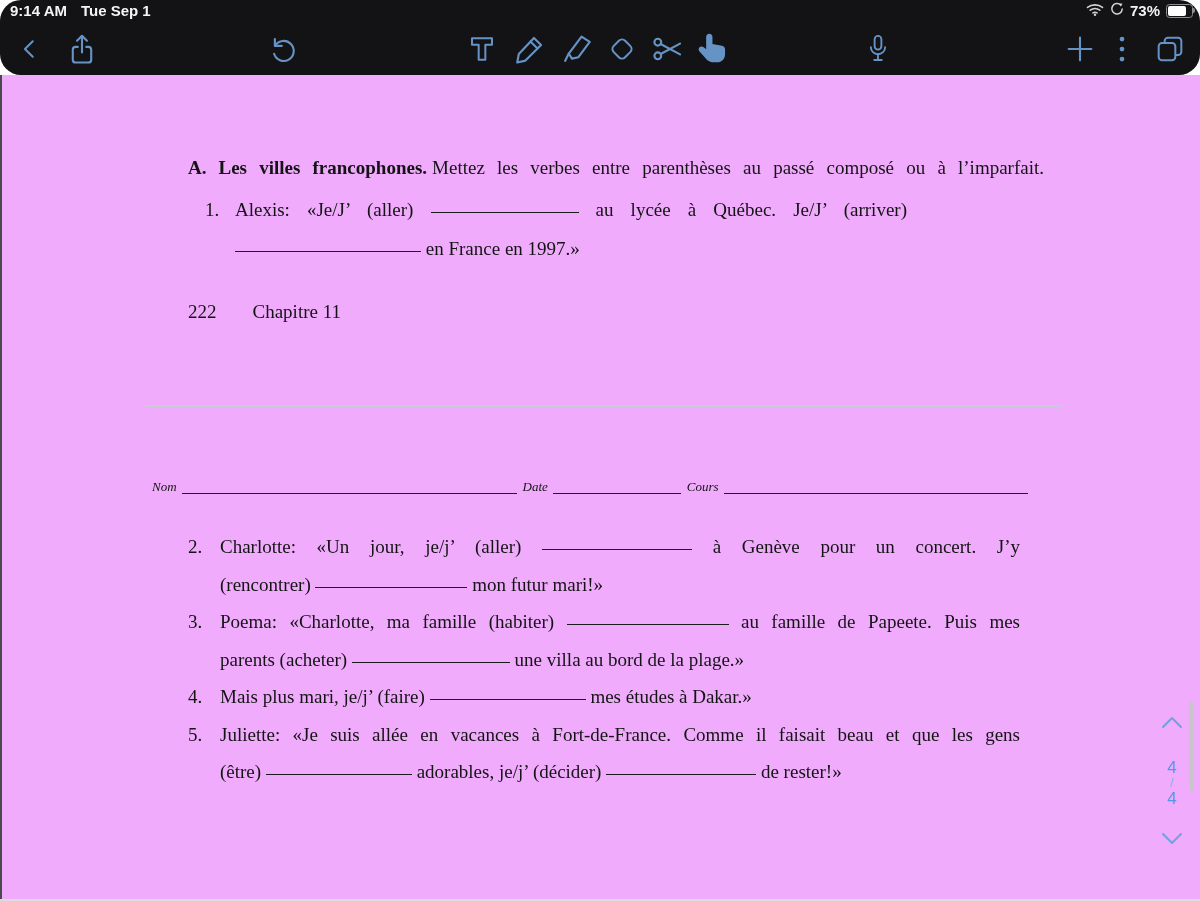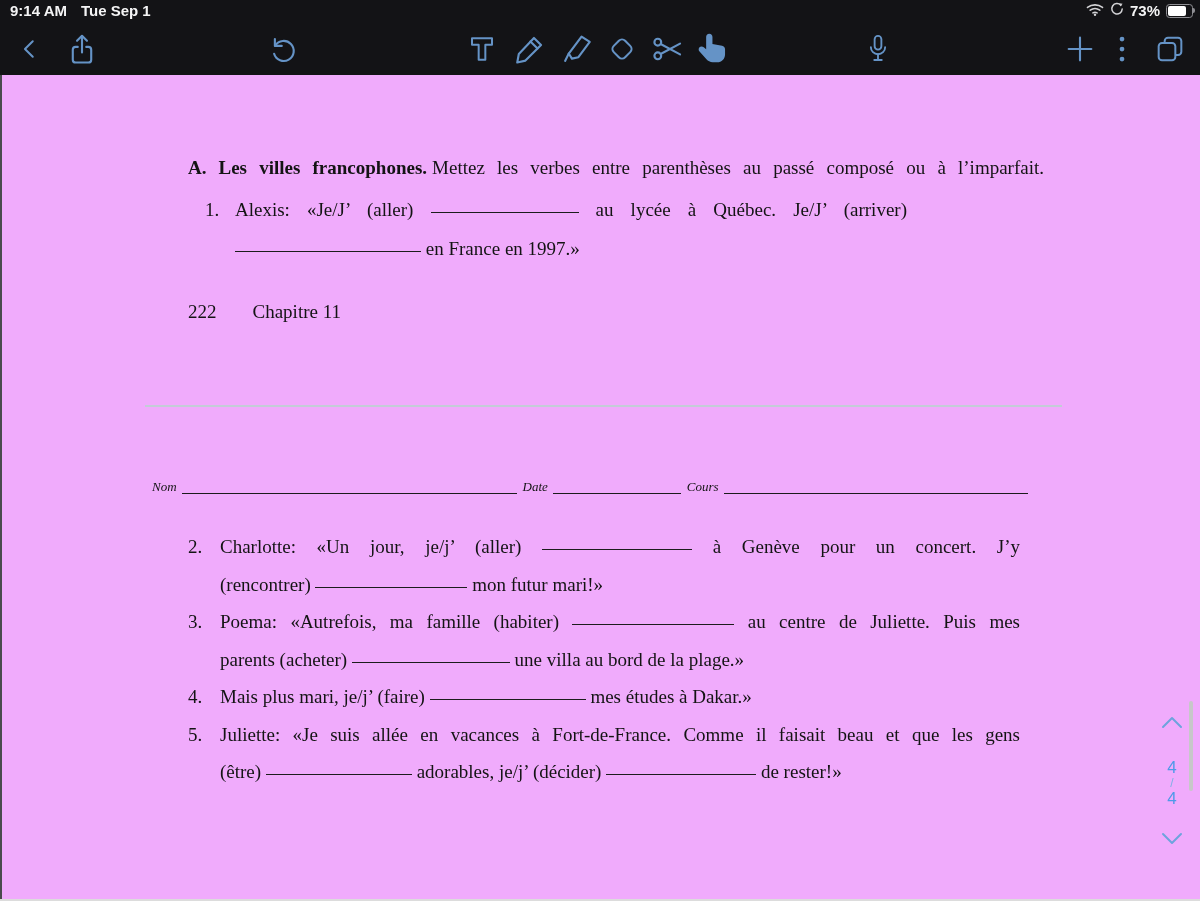--- a/index.html
+++ b/index.html
@@ -1,20 +1,20 @@
 <!DOCTYPE html>
 <html><head>
 <meta charset="utf-8">
 <style>
   html,body{margin:0;padding:0;background:#000;}
   .screen{position:relative;width:1200px;height:901px;background:#ffffff;overflow:hidden;
           font-family:"Liberation Serif",serif;color:#141414;}
 
   
-  .topbar{position:absolute;left:0;top:0;width:1200px;height:75px;background:#131316;}
+  .topbar{position:absolute;left:0;top:0;width:1200px;height:75px;background:#131316;border-radius:21px;}
   .statusbar{position:absolute;left:0;top:0;width:100%;height:22px;
              font-family:"Liberation Sans",sans-serif;font-size:15px;font-weight:600;color:#f4f4f5;}
   .status-left{position:absolute;left:10px;top:2px;display:flex;gap:14px;}
   .status-right{position:absolute;right:7px;top:2px;display:flex;align-items:center;gap:6px;}
   .battery-shell{position:relative;width:25px;height:12px;border:1px solid #8e8e93;border-radius:3.5px;}
   .battery-fill{position:absolute;left:1px;top:1px;bottom:1px;width:73%;background:#ffffff;border-radius:2px;}
   .battery-nub{position:absolute;right:-3px;top:3.5px;width:2px;height:5px;background:#8e8e93;border-radius:0 2px 2px 0;}
 
   .toolbar{position:absolute;left:0;top:22px;width:100%;height:53px;}
   .tbtn{position:absolute;top:50%;transform:translate(-50%,-50%);width:44px;height:44px;
@@ -237,21 +237,21 @@
         <div class="ex-item">
           <div class="ex-num">2.</div>
           <div class="ex-body">
             <div class="ex-line jst"><span>Charlotte: «Un jour, je/j’ (aller) </span><span class="blank" style="width: 150px;"></span><span> à Genève pour un concert. J’y</span></div>
             <div class="ex-line"><span>(rencontrer) </span><span class="blank" style="width: 152px;"></span><span> mon futur mari!»</span></div>
           </div>
         </div>
         <div class="ex-item">
           <div class="ex-num">3.</div>
           <div class="ex-body">
-            <div class="ex-line jst"><span>Poema: «Autrefois, ma famille (habiter) </span><span class="blank" style="width: 162px;"></span><span> au centre de Juliette. Puis mes</span></div>
+            <div class="ex-line jst"><span>Poema: «Charlotte, ma famille (habiter) </span><span class="blank" style="width: 162px;"></span><span> au famille de Papeete. Puis mes</span></div>
             <div class="ex-line"><span>parents (acheter) </span><span class="blank" style="width: 158px;"></span><span> une villa au bord de la plage.»</span></div>
           </div>
         </div>
         <div class="ex-item">
           <div class="ex-num">4.</div>
           <div class="ex-body">
             <div class="ex-line"><span>Mais plus mari, je/j’ (faire) </span><span class="blank" style="width: 156px;"></span><span> mes études à Dakar.»</span></div>
           </div>
         </div>
         <div class="ex-item">

